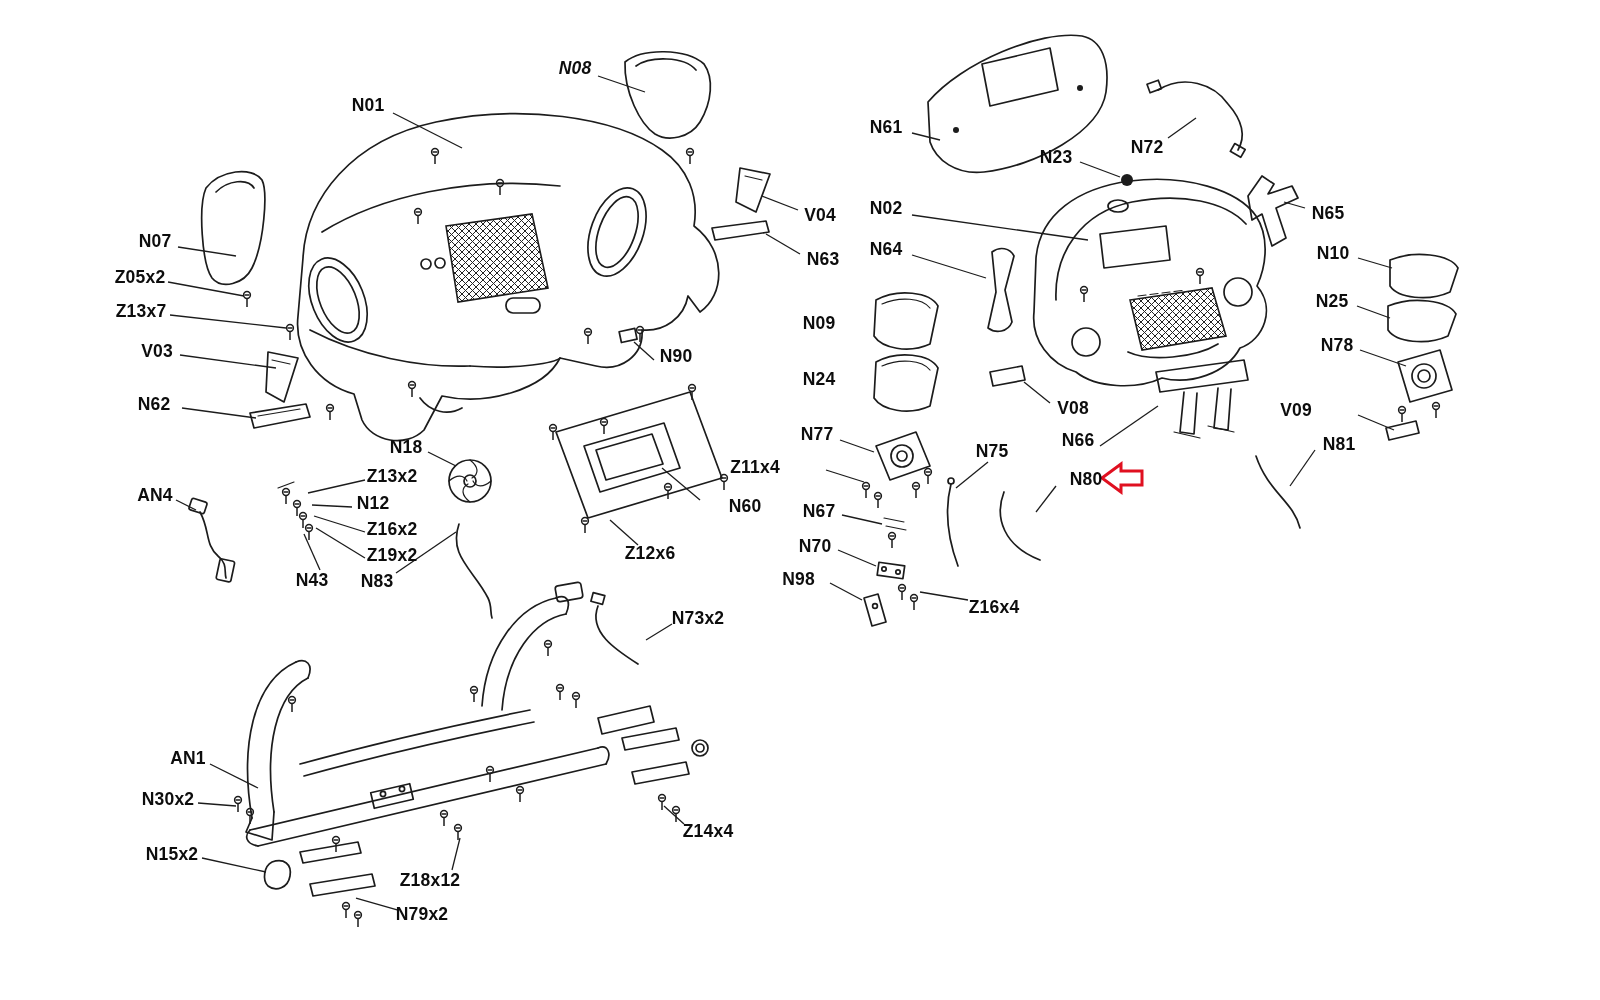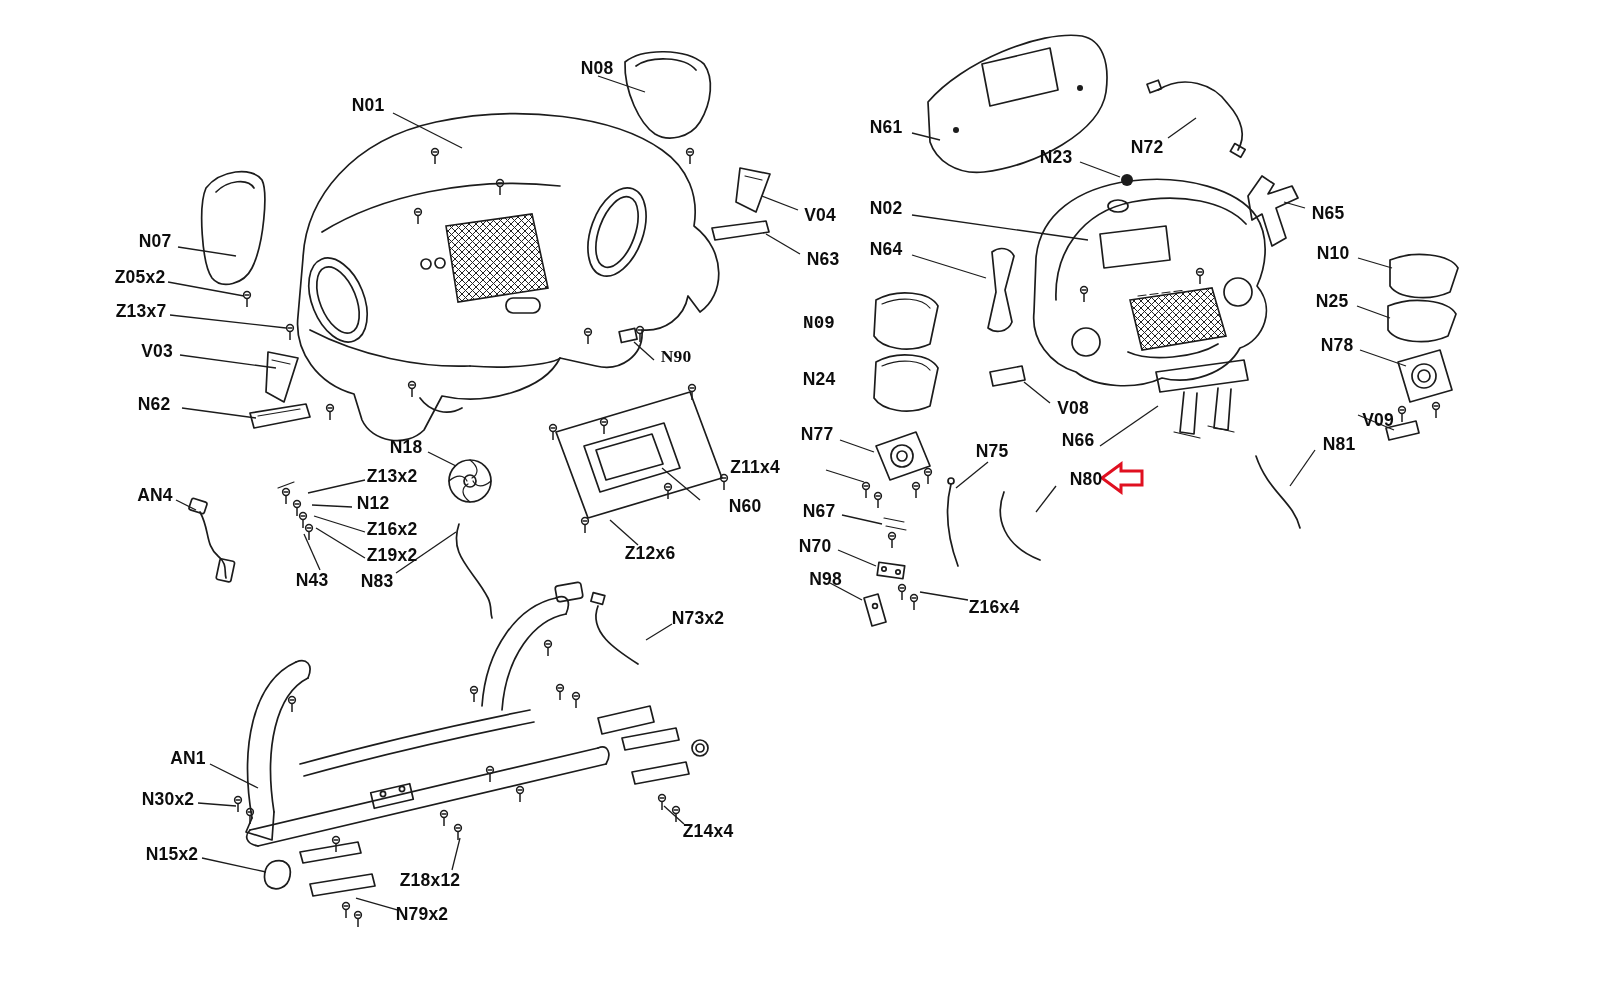--- a/index.html
+++ b/index.html
@@ -329,65 +329,65 @@
     <path class="leader" d="M842 515 L882 524"></path>
     <path class="leader" d="M838 550 L876 566"></path>
     <path class="leader" d="M830 583 L862 600"></path>
     <path class="leader" d="M968 600 L920 592"></path>
   </g>
 
   <polygon class="arrow" points="1102,478 1121,464 1121,471 1142,471 1142,485 1121,485 1121,492" stroke="#e01020"></polygon>
 </svg>
 
 <div class="labels" id="labels">
-      <div class="part-label" style="left: 597px; top: 68px;">N08</div>
+      <div class="part-label" style="left: 575px; top: 68px; font-style: italic;">N08</div>
       <div class="part-label" style="left: 368px; top: 105px;">N01</div>
       <div class="part-label" style="left: 155px; top: 241px;">N07</div>
       <div class="part-label" style="left: 140px; top: 277px;">Z05x2</div>
       <div class="part-label" style="left: 141px; top: 311px;">Z13x7</div>
       <div class="part-label" style="left: 157px; top: 351px;">V03</div>
       <div class="part-label" style="left: 154px; top: 404px;">N62</div>
       <div class="part-label" style="left: 155px; top: 495px;">AN4</div>
       <div class="part-label" style="left: 406px; top: 447px;">N18</div>
       <div class="part-label" style="left: 392px; top: 476px;">Z13x2</div>
       <div class="part-label" style="left: 373px; top: 503px;">N12</div>
       <div class="part-label" style="left: 392px; top: 529px;">Z16x2</div>
       <div class="part-label" style="left: 392px; top: 555px;">Z19x2</div>
       <div class="part-label" style="left: 312px; top: 580px;">N43</div>
       <div class="part-label" style="left: 377px; top: 581px;">N83</div>
-      <div class="part-label" style="left: 676px; top: 356px; font-family: Liberation Serif, serif;">N90</div>
+      <div class="part-label" style="left: 676px; top: 356px;">N90</div>
       <div class="part-label" style="left: 722px; top: 506px; padding-left: 46px;">N60</div>
       <div class="part-label" style="left: 650px; top: 553px;">Z12x6</div>
       <div class="part-label" style="left: 698px; top: 618px;">N73x2</div>
       <div class="part-label" style="left: 188px; top: 758px;">AN1</div>
       <div class="part-label" style="left: 168px; top: 799px;">N30x2</div>
       <div class="part-label" style="left: 172px; top: 854px;">N15x2</div>
       <div class="part-label" style="left: 430px; top: 880px;">Z18x12</div>
       <div class="part-label" style="left: 422px; top: 914px;">N79x2</div>
       <div class="part-label" style="left: 708px; top: 831px;">Z14x4</div>
       <div class="part-label" style="left: 886px; top: 127px;">N61</div>
       <div class="part-label" style="left: 1056px; top: 157px;">N23</div>
       <div class="part-label" style="left: 1147px; top: 147px;">N72</div>
       <div class="part-label" style="left: 886px; top: 208px;">N02</div>
       <div class="part-label" style="left: 820px; top: 215px;">V04</div>
       <div class="part-label" style="left: 823px; top: 259px;">N63</div>
       <div class="part-label" style="left: 886px; top: 249px;">N64</div>
       <div class="part-label" style="left: 1328px; top: 213px;">N65</div>
       <div class="part-label" style="left: 1333px; top: 253px; text-align: center;">N10</div>
       <div class="part-label" style="left: 1332px; top: 301px;">N25</div>
-      <div class="part-label" style="left: 819px; top: 323px; font-family: Liberation Mono, monospace;">N09</div>
+      <div class="part-label" style="left: 819px; top: 323px;">N09</div>
       <div class="part-label" style="left: 819px; top: 379px;">N24</div>
       <div class="part-label" style="left: 1337px; top: 345px;">N78</div>
       <div class="part-label" style="left: 1073px; top: 408px;">V08</div>
-      <div class="part-label" style="left: 1378px; top: 410px; margin-top: 10px;">V09</div>
+      <div class="part-label" style="left: 1296px; top: 410px;">V09</div>
       <div class="part-label" style="left: 1339px; top: 444px;">N81</div>
       <div class="part-label" style="left: 817px; top: 434px;">N77</div>
       <div class="part-label" style="left: 755px; top: 467px;">Z11x4</div>
       <div class="part-label" style="left: 992px; top: 451px;">N75</div>
       <div class="part-label" style="left: 1078px; top: 440px;">N66</div>
       <div class="part-label" style="left: 1078px; top: 479px; padding-left: 16px;">N80</div>
       <div class="part-label" style="left: 819px; top: 511px;">N67</div>
       <div class="part-label" style="left: 815px; top: 546px;">N70</div>
-      <div class="part-label" style="left: 807px; top: 579px; padding-left: 37px;">N98</div>
+      <div class="part-label" style="left: 780px; top: 579px; padding-left: 37px;">N98</div>
       <div class="part-label" style="left: 994px; top: 607px;">Z16x4</div>
     </div>
 
 </div>
 
 </body></html>

